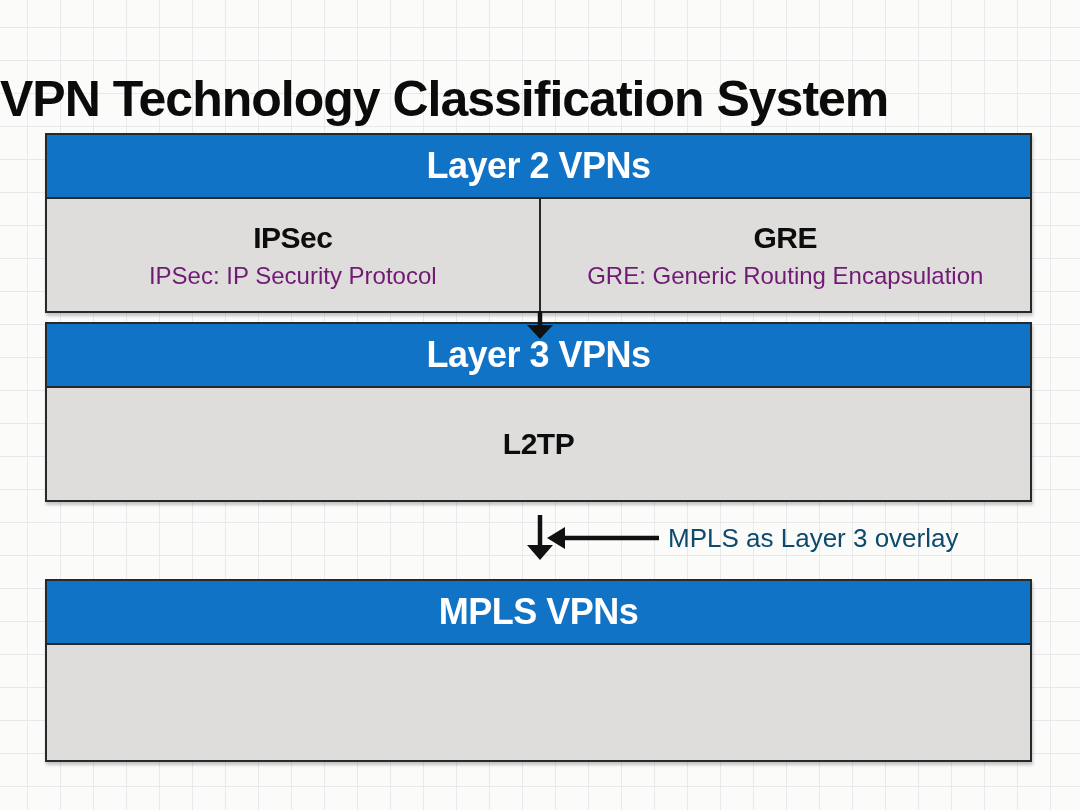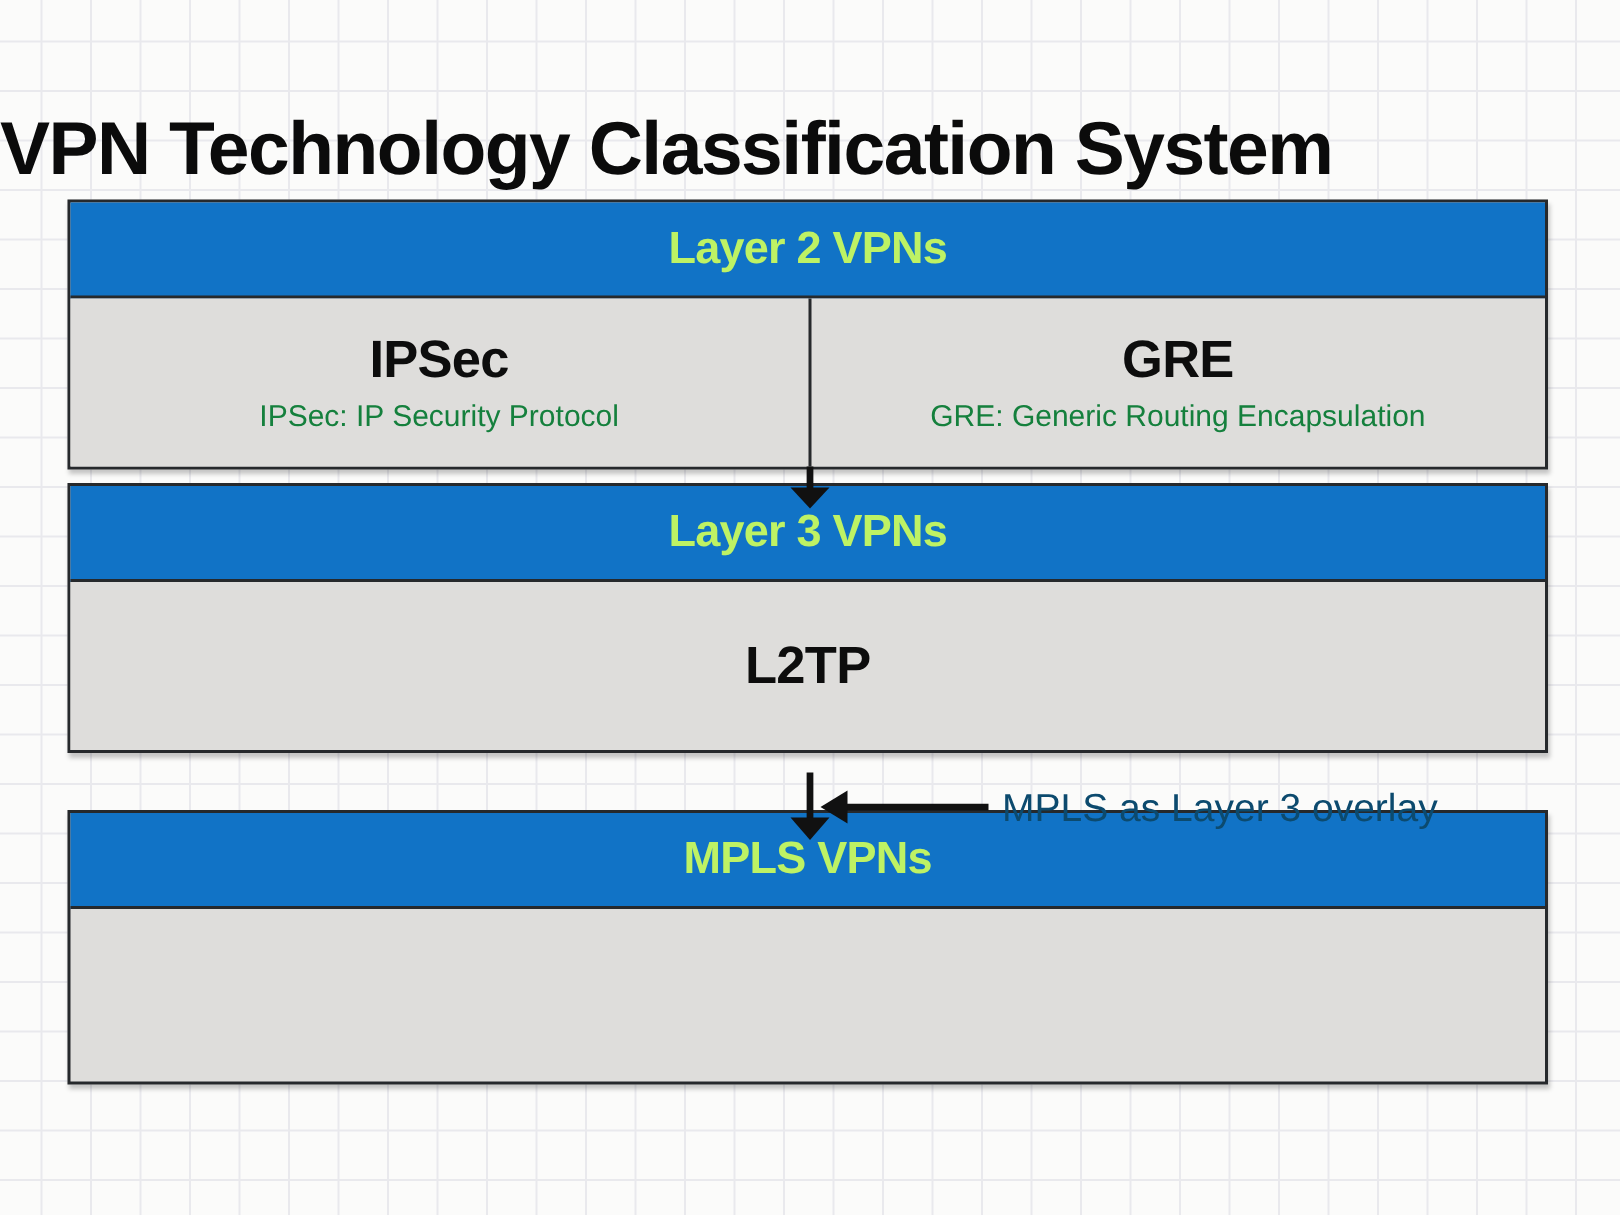--- a/index.html
+++ b/index.html
@@ -37,33 +37,33 @@
     position: absolute;
     left: 45px;
     width: 987px;
     border: 2.5px solid #26292c;
     box-sizing: border-box;
     box-shadow: 1px 3px 3px rgba(0,0,0,0.22);
     background: #dedddb;
   }
   .section-1 { top: 133px; height: 180px; }
   .section-2 { top: 322px; height: 180px; }
-  .section-3 { top: 540px; height: 183px; }
+  .section-3 { top: 579px; height: 183px; }
 
   .section-header {
     height: 62px;
     background: #1173c6;
     border-bottom: 2px solid #26292c;
     display: flex;
     align-items: center;
     justify-content: center;
   }
   .section-header-label {
-    color: #bef264;
-    font-size: 30px;
+    color: #ffffff;
+    font-size: 36px;
     font-weight: bold;
     letter-spacing: -0.5px;
   }
 
   .section-body {
     display: flex;
     height: calc(100% - 64px);
   }
   .cell {
     flex: 1 1 50%;
@@ -72,28 +72,28 @@
     flex-direction: column;
     align-items: center;
     justify-content: center;
     gap: 7px;
     box-sizing: border-box;
   }
   .cell + .cell {
     border-left: 2px solid #26292c;
   }
   .cell-name {
-    font-size: 35px;
+    font-size: 30px;
     font-weight: bold;
     color: #0d0d0d;
     letter-spacing: -0.5px;
   }
   .cell-desc {
-    font-size: 20px;
-    color: #15803d;
+    font-size: 24px;
+    color: #701a75;
   }
 
   .arrow-overlay {
     position: absolute;
     top: 0;
     left: 0;
     pointer-events: none;
   }
 
   .annotation {

